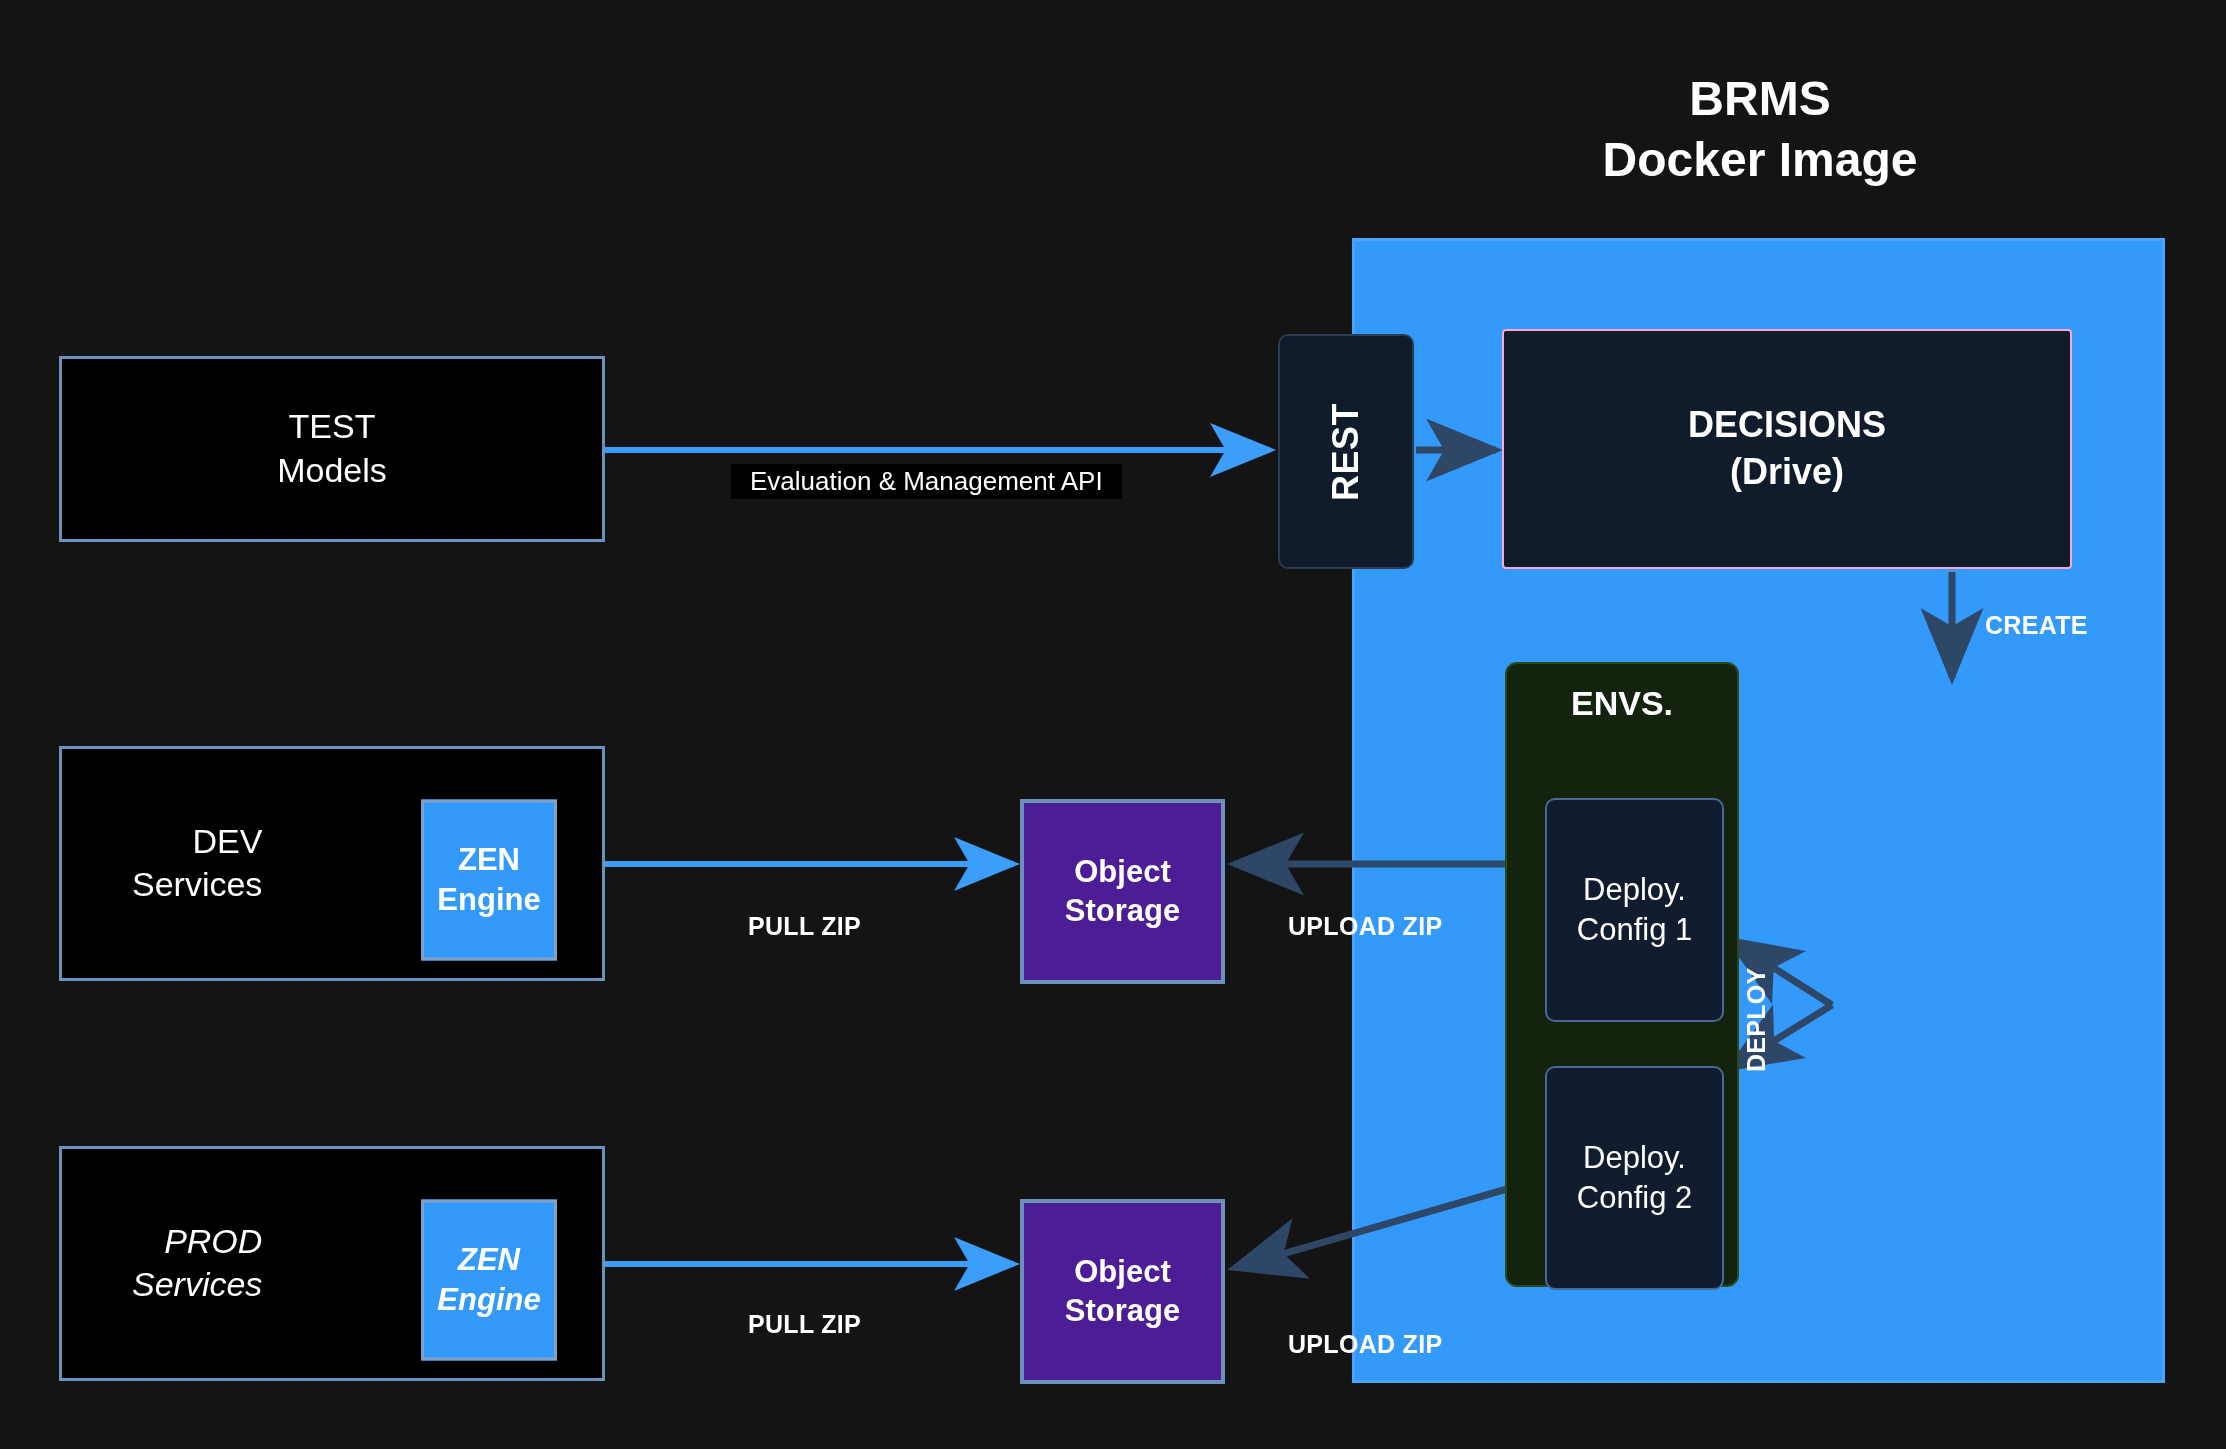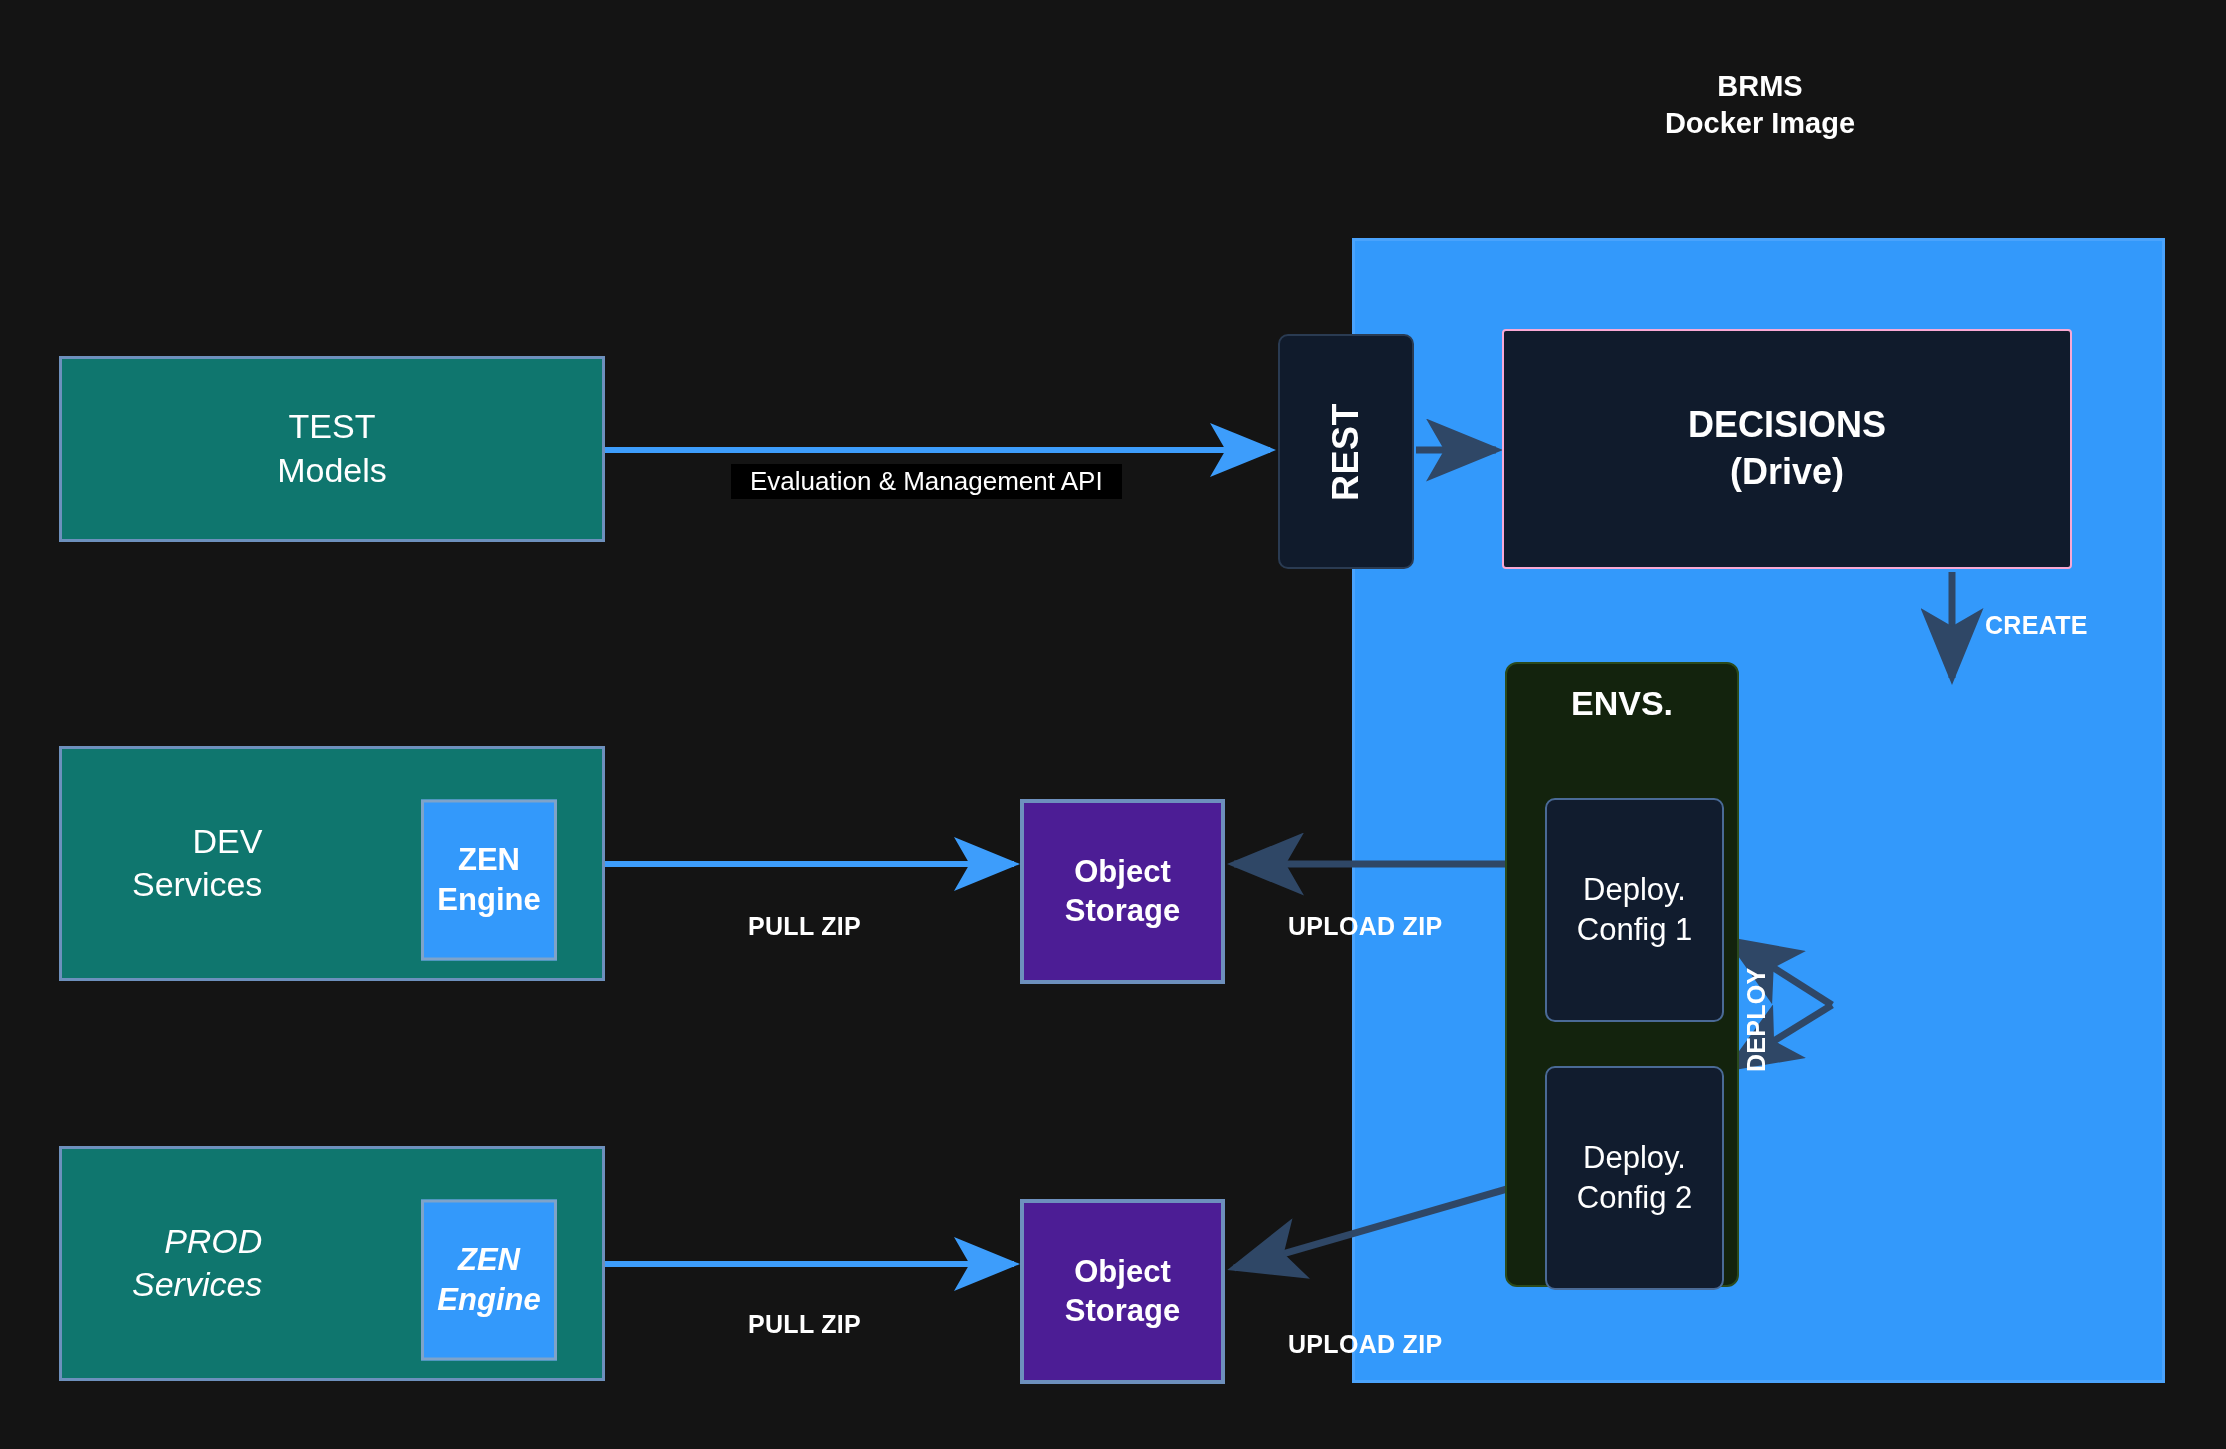--- a/index.html
+++ b/index.html
@@ -40,21 +40,21 @@
   #brms-container {
     left: 1352px;
     top: 238px;
     width: 813px;
     height: 1145px;
     background: #3399fb;
     border: 3px solid #4aa3fc;
   }
   
   .dark-box {
-    background: #0f766e;
+    background: #000000;
     border: 3px solid #6d90bd;
   }
   #test-models {
     left: 59px; top: 356px; width: 546px; height: 186px;
   }
   #dev-services {
     left: 59px; top: 746px; width: 546px; height: 235px;
   }
   #prod-services {
     left: 59px; top: 1146px; width: 546px; height: 235px; font-style: italic;
@@ -217,21 +217,21 @@
     transform-origin: left top;
   }
   
   #brms-title {
     position: absolute;
     left: 1550px;
     top: 68px;
     width: 420px;
     text-align: center;
     font-weight: bold;
-    font-size: 29px;
+    font-size: 48px;
     line-height: 1.28;
     color: #ffffff;
     white-space: pre-line;
   }
 </style>
 </head>
 <body>
 
 <div id="stage">
 

